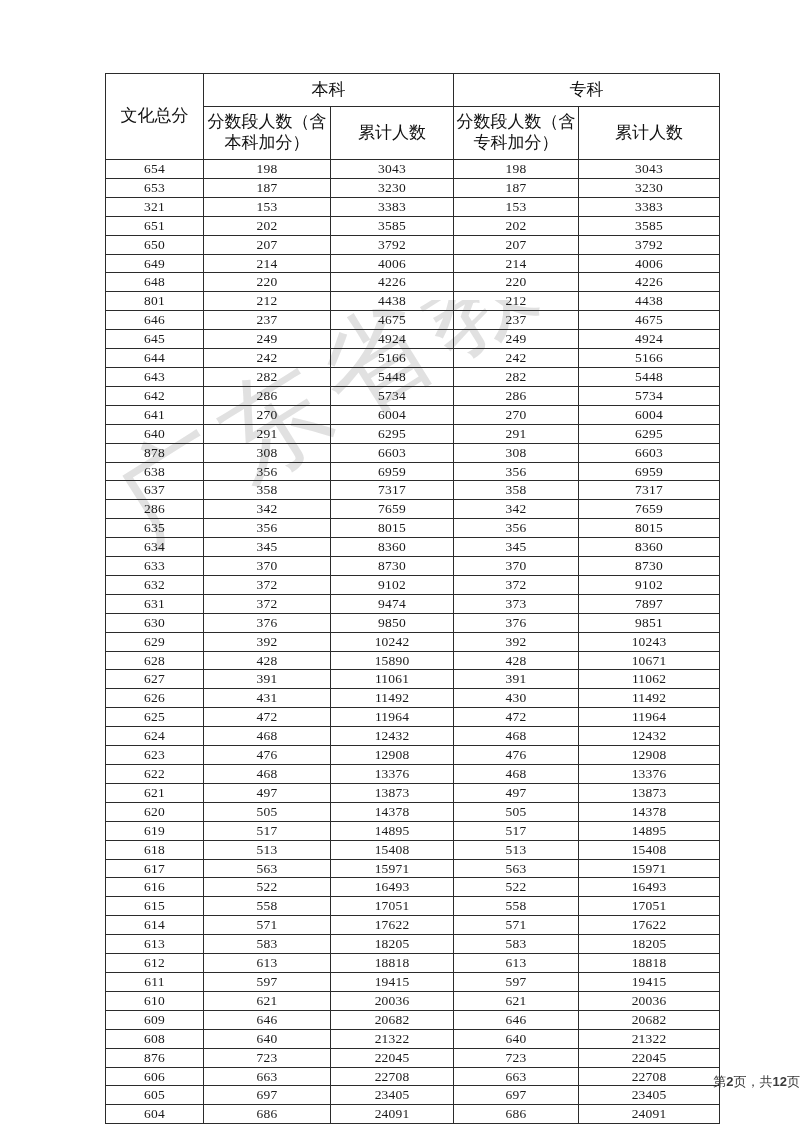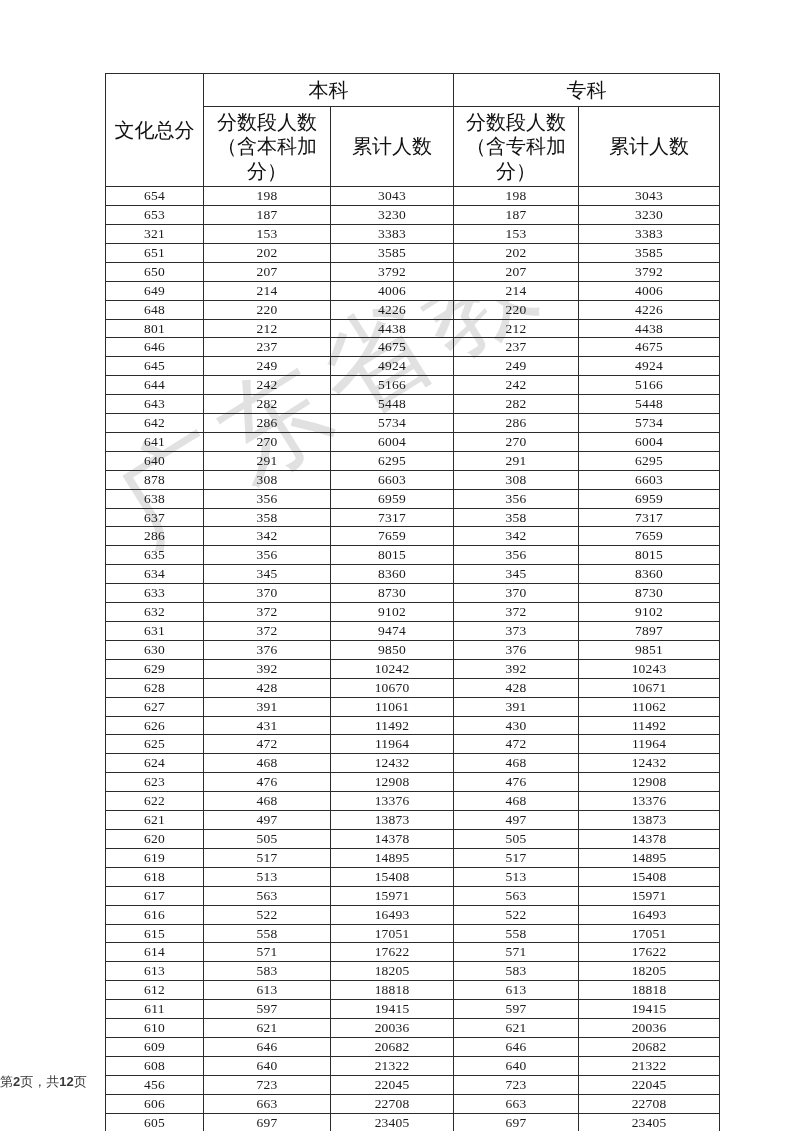--- a/index.html
+++ b/index.html
@@ -67,21 +67,21 @@
   table.score-table th,
   table.score-table td {
     border: 1px solid #2b2b2b;
     text-align: center;
     vertical-align: middle;
     background: transparent;
     padding: 0;
   }
   table.score-table thead th {
     font-weight: normal;
-    font-size: 20px;
+    font-size: 17px;
     line-height: 1.22;
     color: #111111;
     padding: 3px 2px;
   }
   th.h-group {
     height: 26px;
   }
   th.h-sub {
     height: 46px;
   }
@@ -103,21 +103,21 @@
   col.c3 { width: 123px; }
   col.c4 { width: 125px; }
   col.c5 { width: 141px; }
 
   
   .footer {
     position: absolute;
     left: 0;
     top: 1073px;
     width: 800px;
-    text-align: left;
+    text-align: right;
     font-family: "Liberation Sans", "DejaVu Sans", sans-serif;
     font-size: 13px;
     color: #3a3a3a;
     z-index: 2;
   }
   .footer .num {
     font-weight: bold;
   }
 </style>
 </head>
@@ -330,21 +330,21 @@
           <tr>
             <td>629</td>
             <td>392</td>
             <td>10242</td>
             <td>392</td>
             <td>10243</td>
           </tr>
           <tr>
             <td>628</td>
             <td>428</td>
-            <td>10670</td>
+            <td>15890</td>
             <td>428</td>
             <td>10671</td>
           </tr>
           <tr>
             <td>627</td>
             <td>391</td>
             <td>11061</td>
             <td>391</td>
             <td>11062</td>
           </tr>
@@ -475,21 +475,21 @@
             <td>20682</td>
           </tr>
           <tr>
             <td>608</td>
             <td>640</td>
             <td>21322</td>
             <td>640</td>
             <td>21322</td>
           </tr>
           <tr>
-            <td>456</td>
+            <td>876</td>
             <td>723</td>
             <td>22045</td>
             <td>723</td>
             <td>22045</td>
           </tr>
           <tr>
             <td>606</td>
             <td>663</td>
             <td>22708</td>
             <td>663</td>

